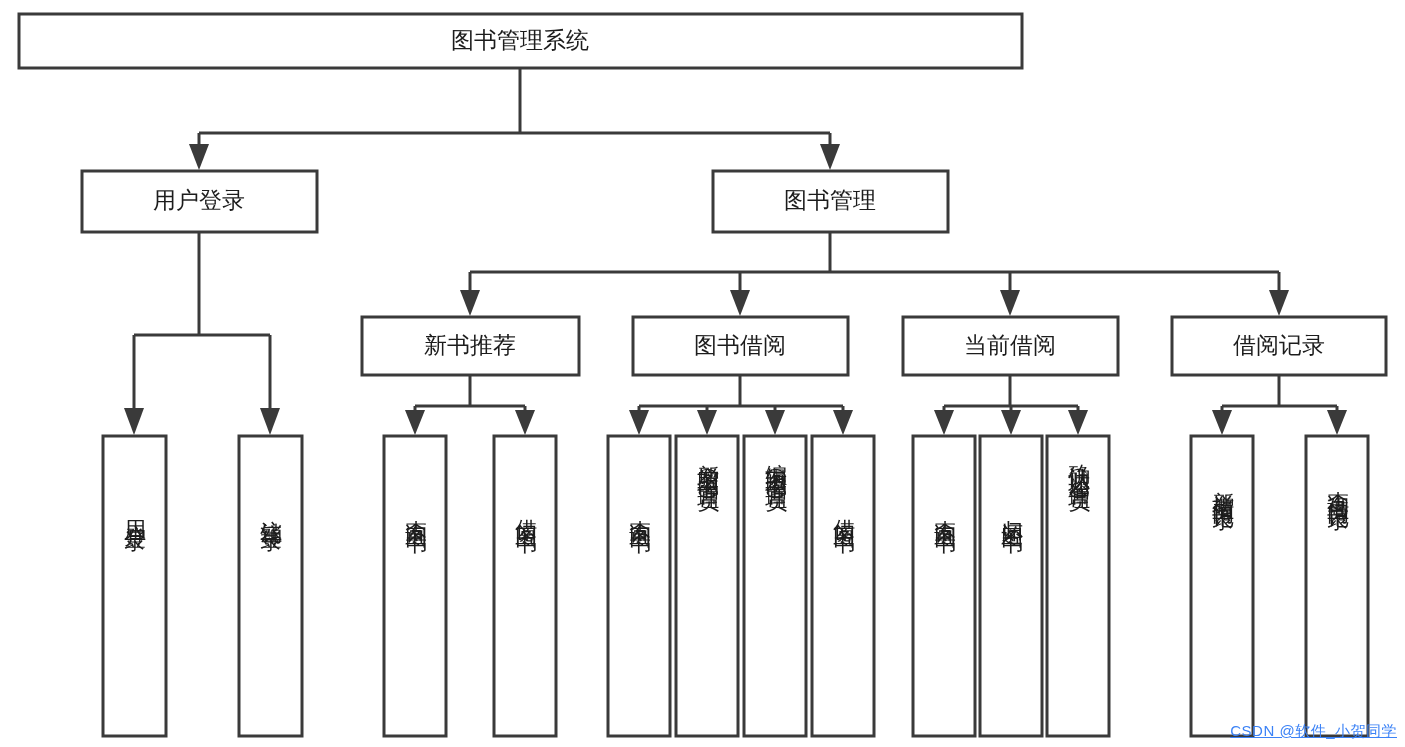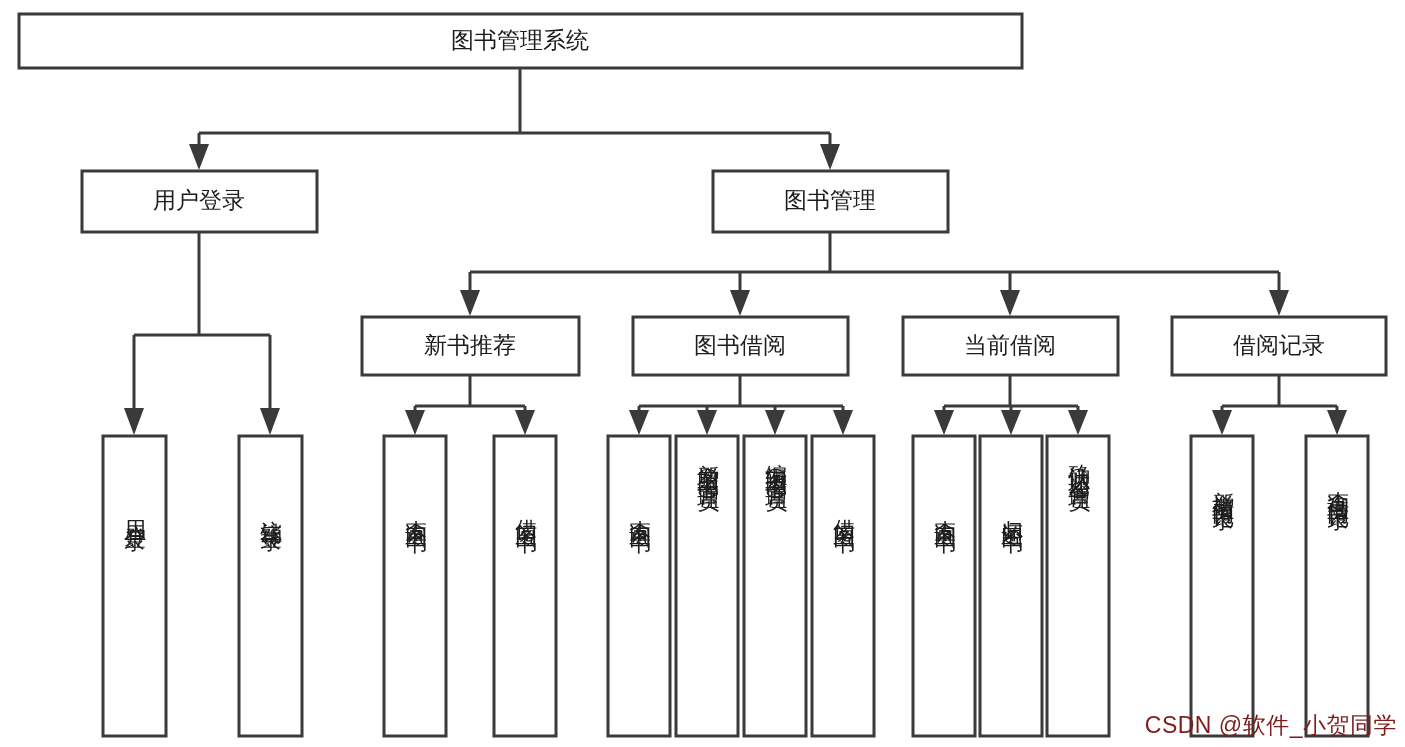--- a/index.html
+++ b/index.html
@@ -60,25 +60,26 @@
     writing-mode: vertical-rl;
     text-orientation: upright;
     letter-spacing: 4px;
     dominant-baseline: middle;
   }
   .watermark-text {
     position: absolute;
     right: 8px;
     bottom: 6px;
     font-family: "Liberation Sans", "DejaVu Sans", sans-serif;
-    font-size: 23px;
-    color: #7f1d1d;
+    font-size: 15px;
+    color: #3b82f6;
     white-space: nowrap;
     letter-spacing: 0.5px;
     pointer-events: none;
+    text-decoration: underline;
   }
 </style>
 </head>
 <body>
 
 <div id="diagram-root">
 
   <svg id="flow" viewBox="0 0 1405 747" xmlns="http://www.w3.org/2000/svg">
 
     <g>

